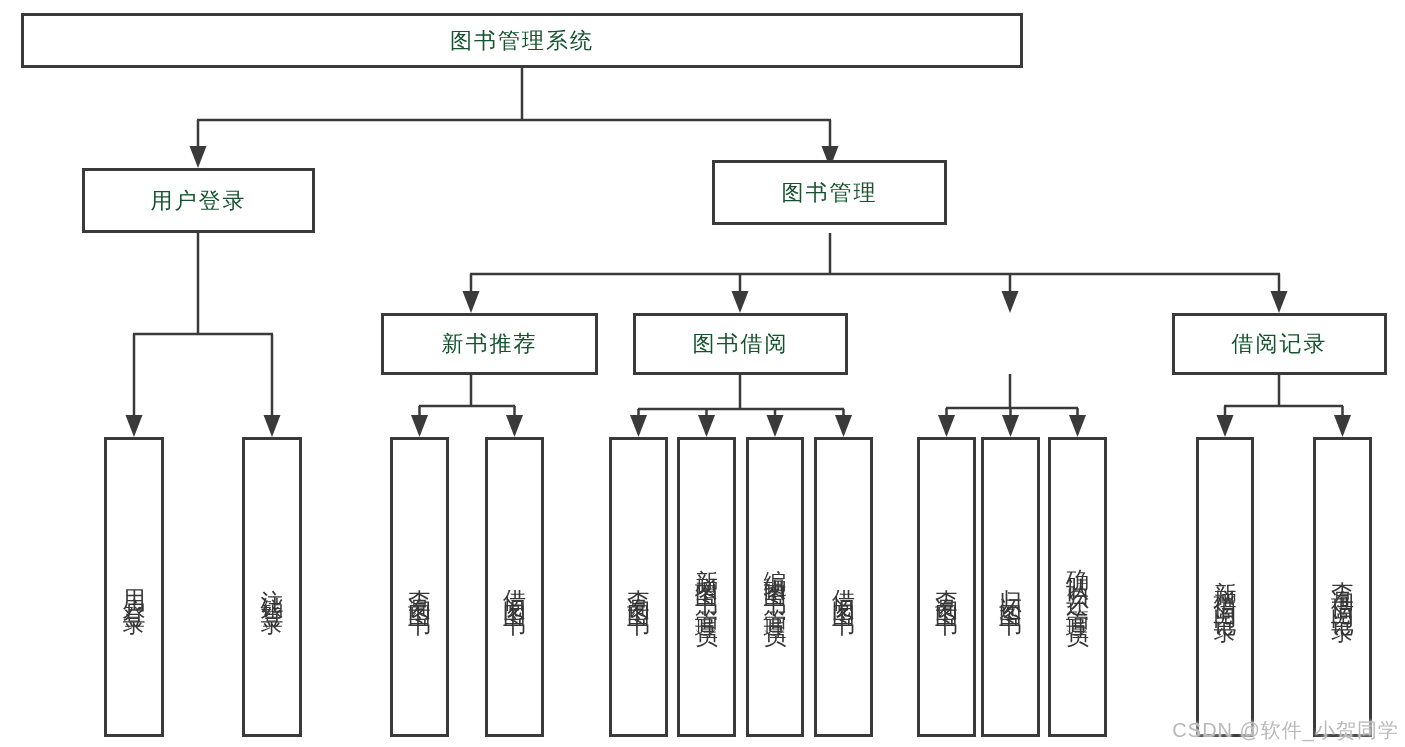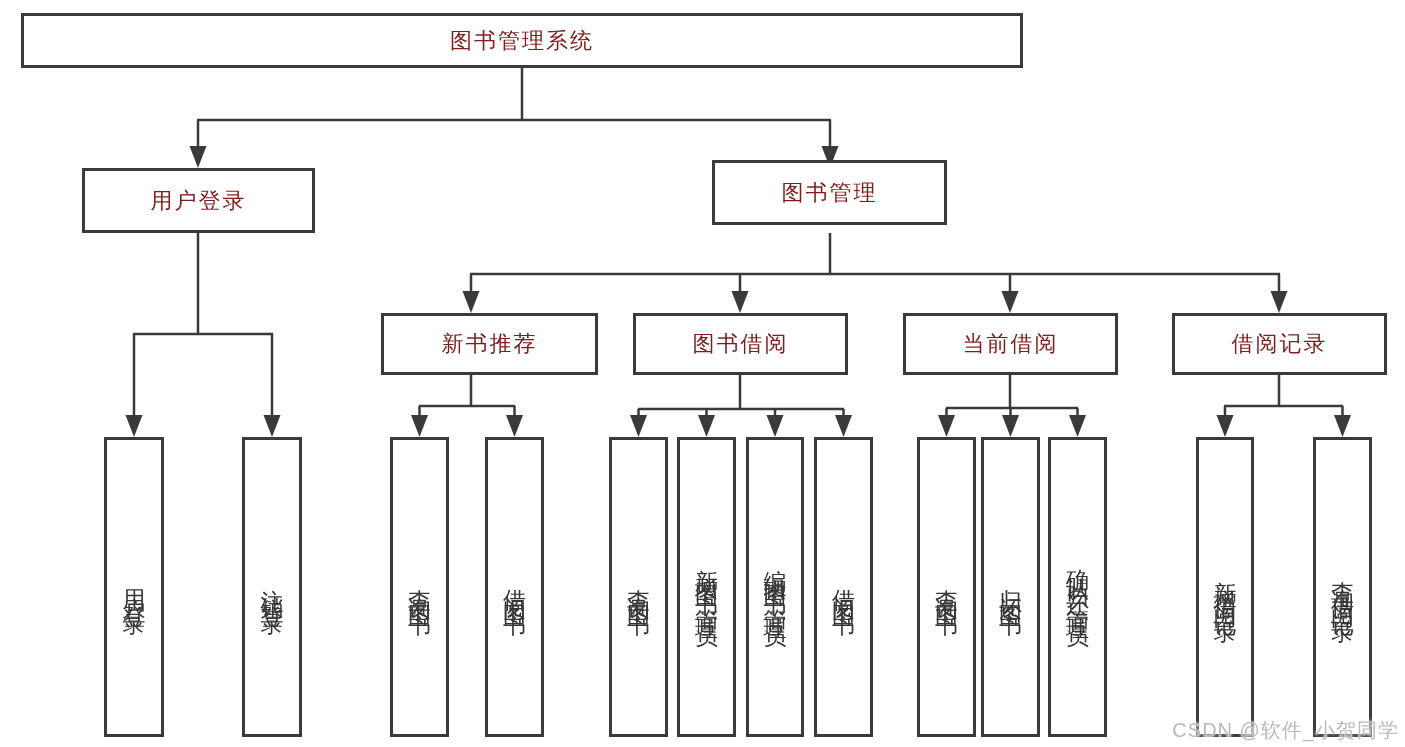--- a/index.html
+++ b/index.html
@@ -22,21 +22,21 @@
     height: 747px;
   }
   .box {
     position: absolute;
     box-sizing: border-box;
     background: #ffffff;
     border: 3px solid #3a3a3a;
     display: flex;
     align-items: center;
     justify-content: center;
-    color: #7f1d1d;
+    color: #14532d;
     font-size: 22px;
     letter-spacing: 2px;
     white-space: nowrap;
     z-index: 2;
   }
   .vbox {
     position: absolute;
     box-sizing: border-box;
     background: #ffffff;
     border: 3px solid #3a3a3a;
@@ -119,21 +119,20 @@
     </g>
   </svg>
 
   <div class="box" style="left:21px; top:13px; width:1002px; height:55px;">图书管理系统</div>
 
   <div class="box" style="left:82px; top:168px; width:233px; height:65px;">用户登录</div>
   <div class="box" style="left:712px; top:160px; width:235px; height:65px;">图书管理</div>
 
   <div class="box" style="left:363px; top:313px; width:217px; height:62px;margin-left:18px;">新书推荐</div>
   <div class="box" style="left:633px; top:313px; width:215px; height:62px;">图书借阅</div>
-  <div class="box" style="left:903px; top:313px; width:215px; height:62px;">当前借阅</div>
   <div class="box" style="left:1172px; top:313px; width:215px; height:62px;">借阅记录</div>
 
   <div class="vbox" style="left:104px; top:437px; width:60px; height:300px;">
     <span class="vtext">用户登录</span>
   </div>
   <div class="vbox" style="left:242px; top:437px; width:60px; height:300px;">
     <span class="vtext">注销登录</span>
   </div>
 
   <div class="vbox" style="left:390px; top:437px; width:59px; height:300px;">

